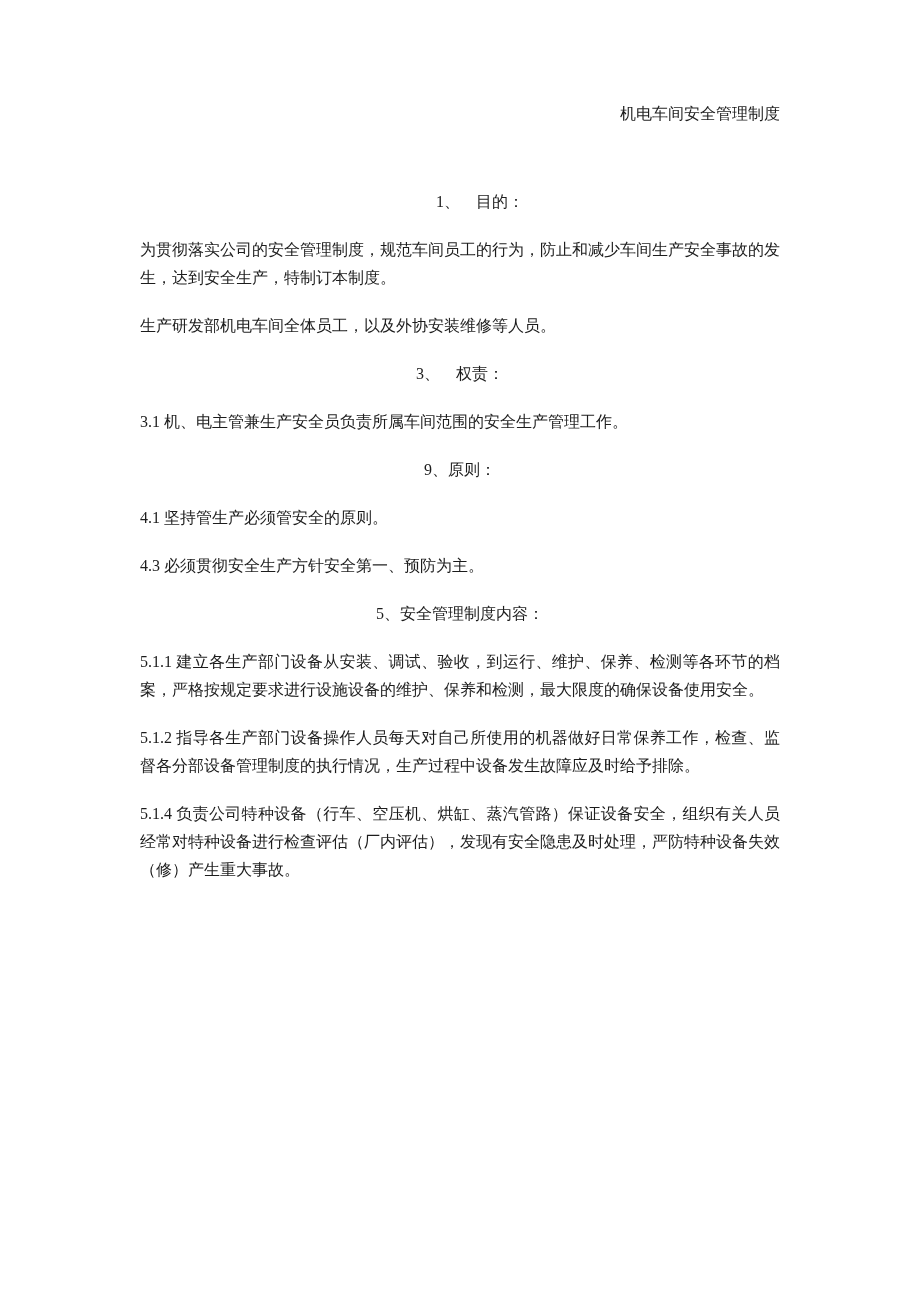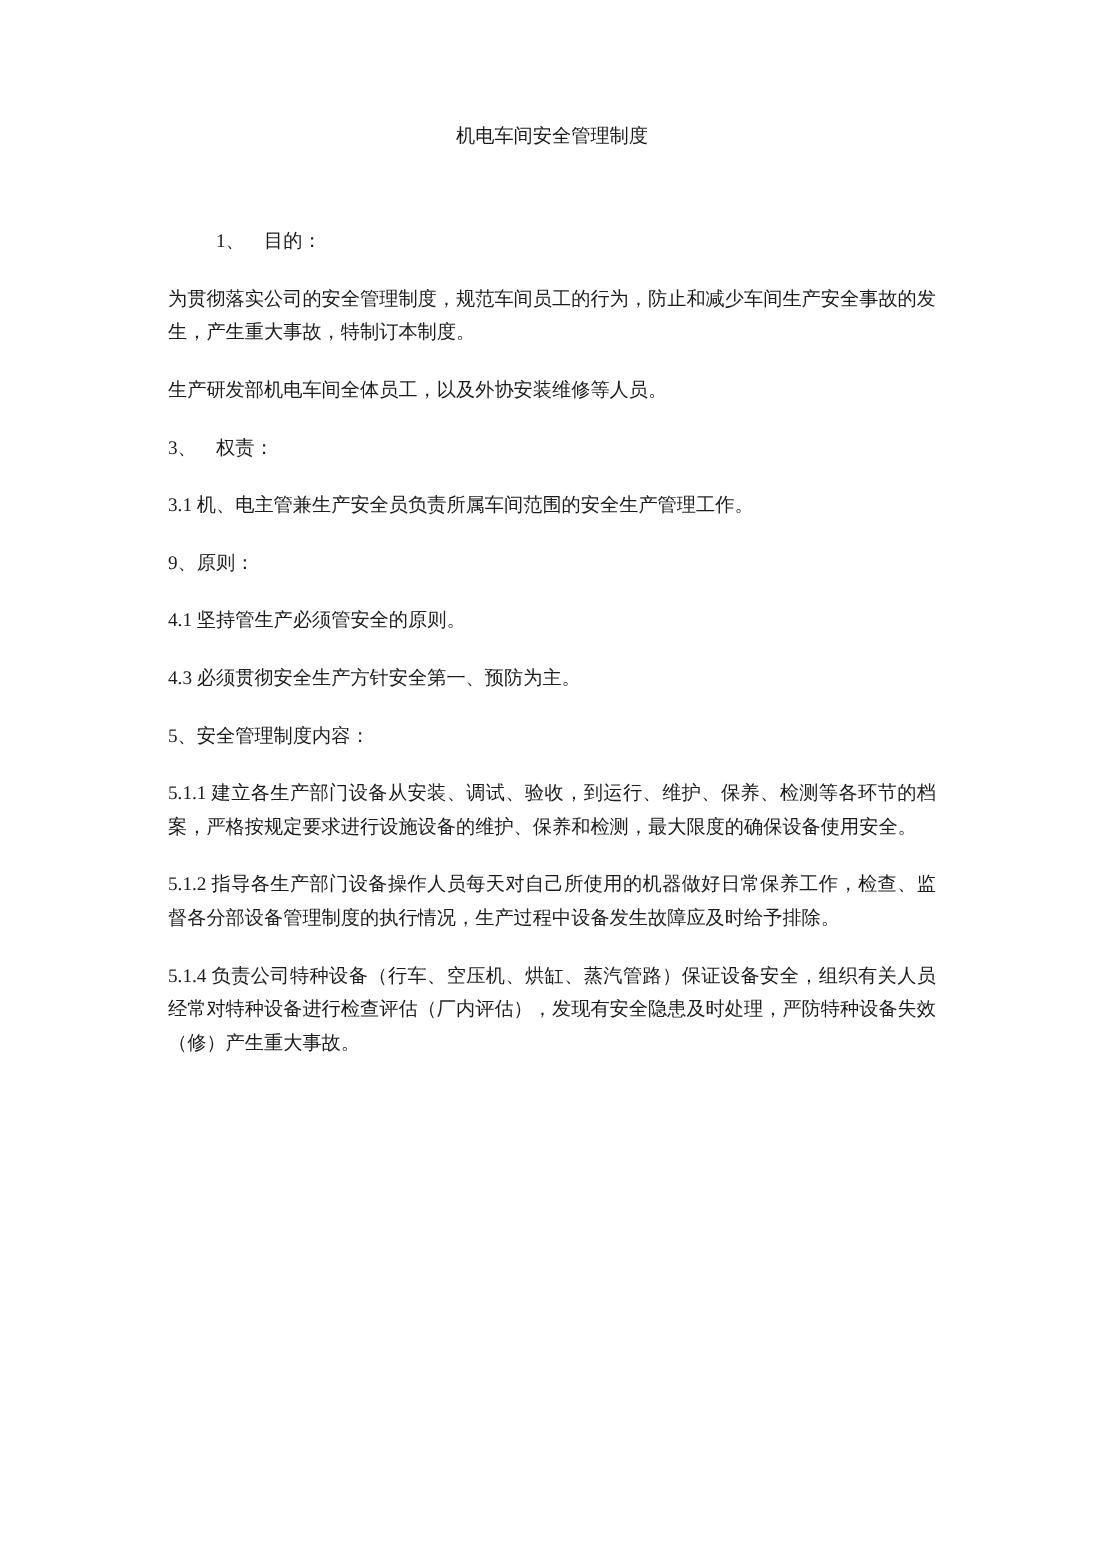--- a/index.html
+++ b/index.html
@@ -24,40 +24,40 @@
     color: #1c1c1c;
     overflow: hidden;
   }
   .para {
     margin: 0 0 20px 0;
     text-align: justify;
     word-break: break-all;
   }
   .doc-title {
     margin: 0 0 60px 0;
-    text-align: center;
+    text-align: right;
   }
   .heading {
     margin: 0 0 20px 0;
-    text-align: left;
+    text-align: center;
   }
   .indent-1 {
     padding-left: 40px;
   }
 </style>
 </head>
 <body>
 
 <div class="page">
 
   <p class="doc-title">机电车间安全管理制度</p>
 
   <p class="heading indent-1">1、　目的：</p>
 
-  <p class="para">为贯彻落实公司的安全管理制度，规范车间员工的行为，防止和减少车间生产安全事故的发生，产生重大事故，特制订本制度。</p>
+  <p class="para">为贯彻落实公司的安全管理制度，规范车间员工的行为，防止和减少车间生产安全事故的发生，达到安全生产，特制订本制度。</p>
 
 
   <p class="para">生产研发部机电车间全体员工，以及外协安装维修等人员。</p>
 
   <p class="heading">3、　权责：</p>
 
   <p class="para">3.1 机、电主管兼生产安全员负责所属车间范围的安全生产管理工作。</p>
 
 
   <p class="heading">9、原则：</p>

